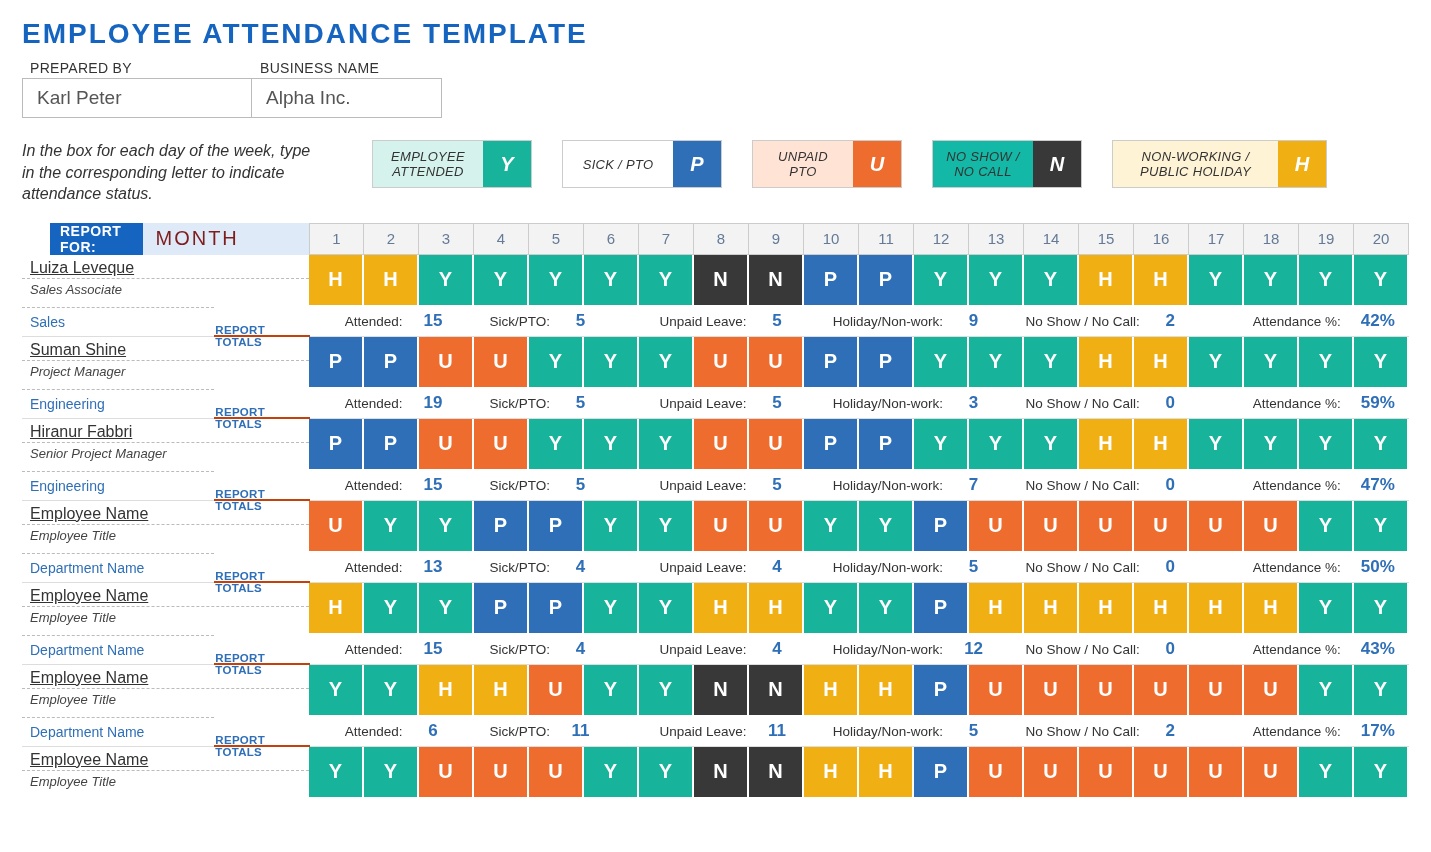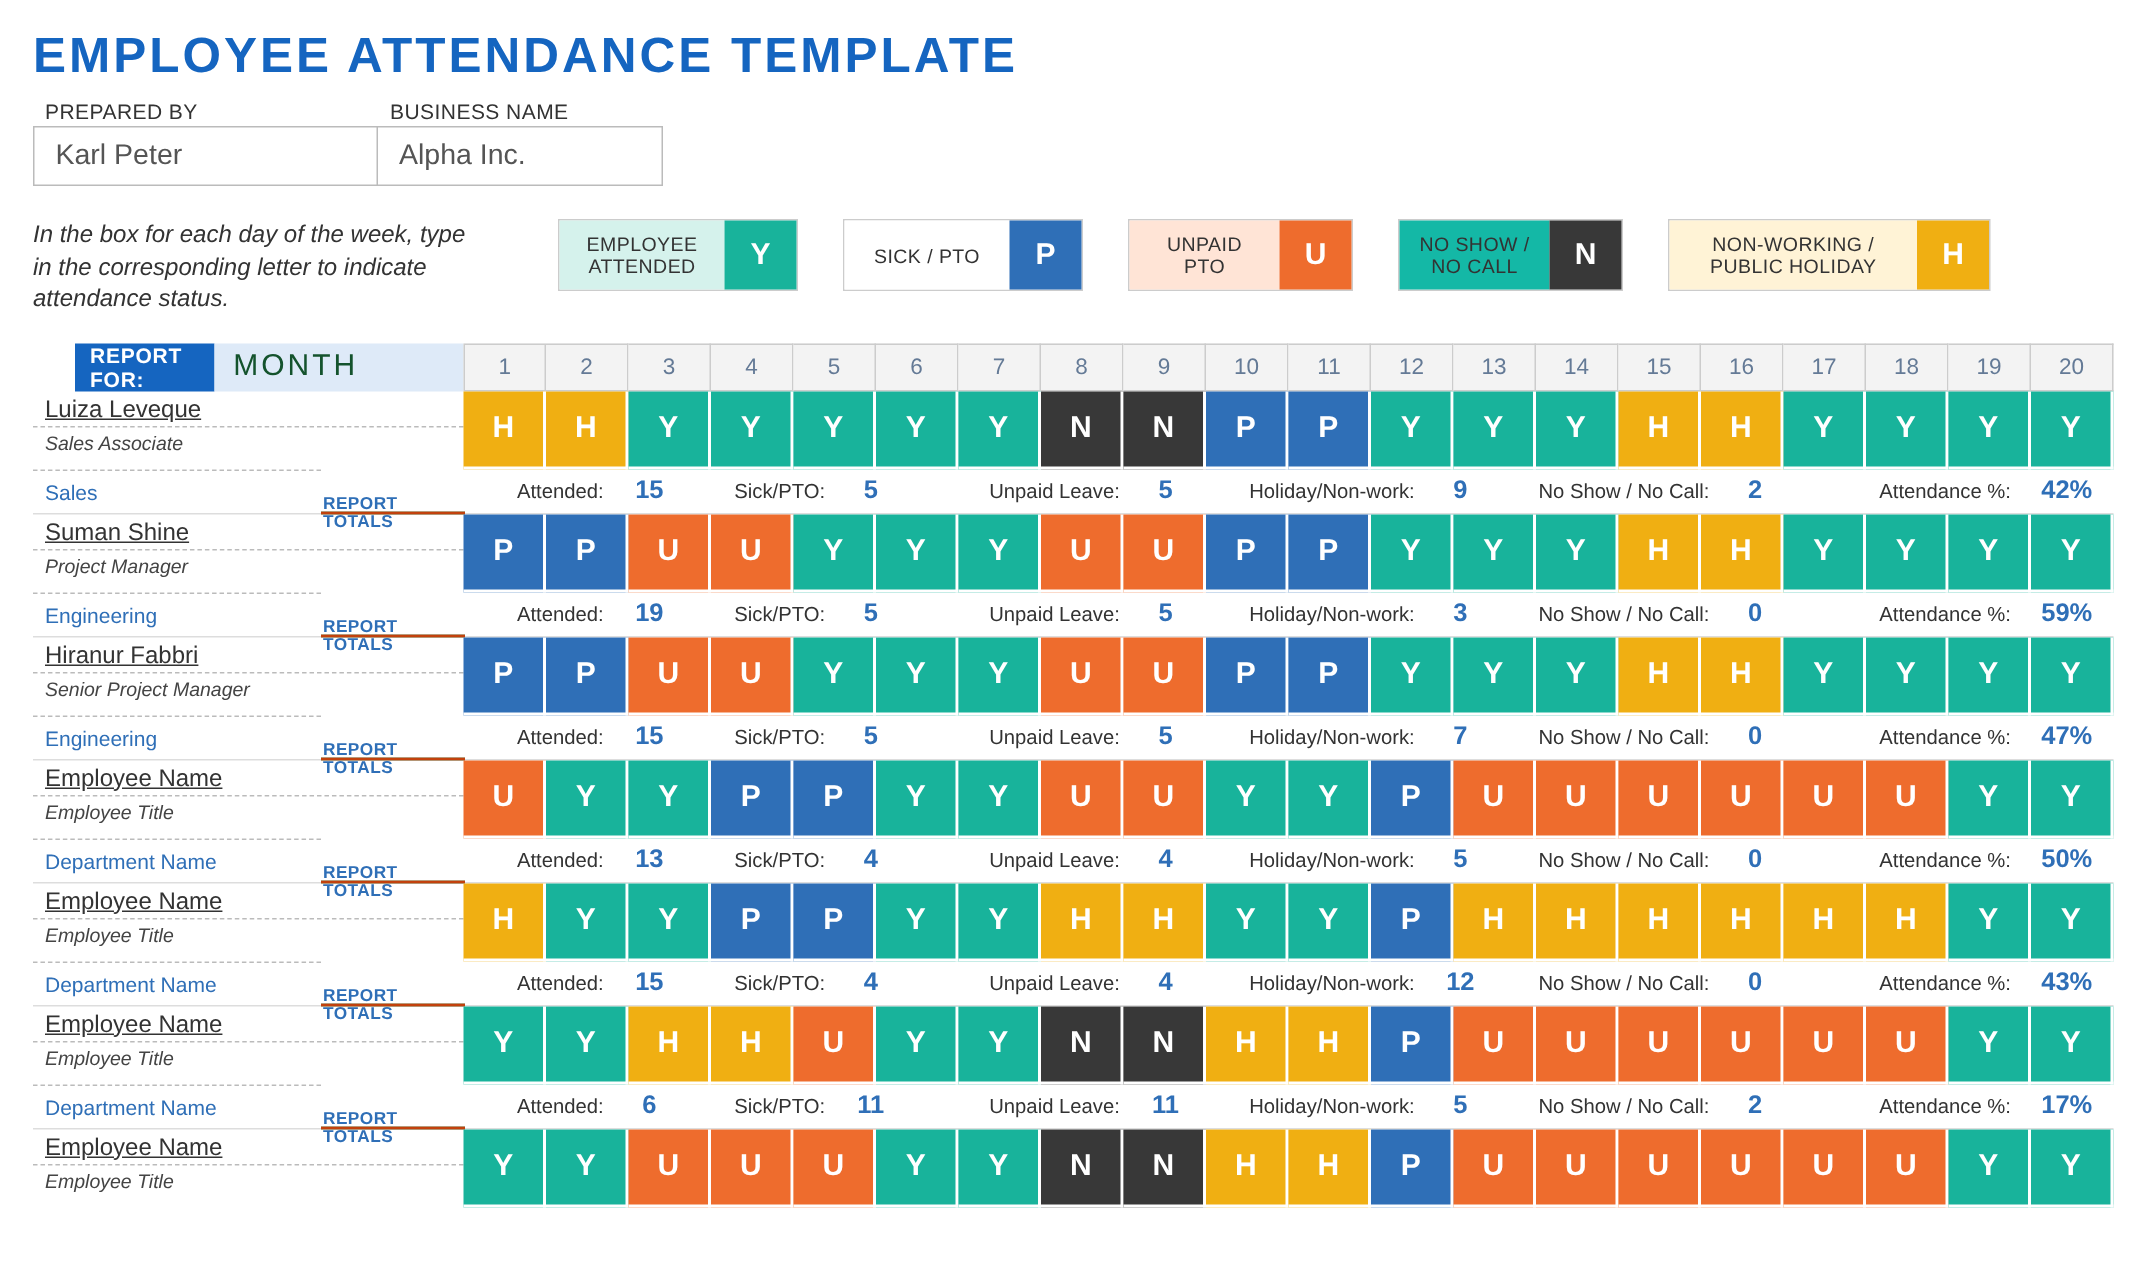--- a/index.html
+++ b/index.html
@@ -1,49 +1,49 @@
 <!DOCTYPE html>
 <html><head>
 <meta charset="utf-8">
 <style>
   * { box-sizing: border-box; margin: 0; padding: 0; }
   body { font-family: "Segoe UI", Arial, sans-serif; background: #fff; padding: 18px 22px; color: #333; width: 1431px; }
 
-  .title { color: #1565c0; font-size: 33px; font-weight: 700; letter-spacing: 2px; margin-bottom: 6px; }
+  .title { color: #1565c0; font-size: 28px; font-weight: 700; letter-spacing: 2px; margin-bottom: 6px; }
 
   .meta-row { display: flex; gap: 0; margin-top: 8px; }
   .meta-block { display: flex; flex-direction: column; }
   .meta-label { font-size: 14px; font-weight: 500; padding: 2px 8px 2px 8px; letter-spacing: 0.3px; }
   .meta-value { border: 1px solid #bbb; padding: 8px 14px; font-size: 19px; color: #555; font-weight: 400; }
   .meta-block:nth-child(1) .meta-value { width: 230px; }
   .meta-block:nth-child(2) .meta-value { width: 190px; border-left:none; }
   .meta-block:nth-child(3) .meta-value { width: 430px; border-left:none; }
 
   .legend-row { display: flex; align-items: flex-start; gap: 50px; margin-top: 22px; }
   .legend-note { font-style: italic; font-size: 16px; color: #333; max-width: 300px; line-height: 1.35; flex-shrink:0; }
   .legend-items { display: flex; gap: 30px; flex-wrap: nowrap; align-items:center; }
-  .legend-item { display: flex; align-items: stretch; border: 1px solid #ccc; height: 48px; }
+  .legend-item { display: flex; align-items: stretch; border: 1px solid #ccc; height: 48px; font-style: italic; }
   .legend-text { display:flex; align-items:center; justify-content:center; text-align:center; font-size:13px; font-weight:500; padding:4px 10px; letter-spacing:0.3px; }
   .legend-code { width: 48px; display:flex; align-items:center; justify-content:center; color:#fff; font-weight:700; font-size:20px; }
 
   .bg-y-pale { background:#d5f2ec; }
   .bg-p-pale { background:#fff; }
   .bg-u-pale { background:#ffe4d6; }
   .bg-n-pale { background:#14b8a6; }
   .bg-h-pale { background:#fff3d6; }
 
   .c-y { background:#18b39b; }
   .c-p { background:#2f6fb7; }
   .c-u { background:#ee6c2d; }
   .c-n { background:#383838; }
   .c-h { background:#f0af12; }
 
   .report-bar { display:flex; margin-top:18px; height:32px;padding-left:28px; }
   .report-for { background:#1565c0; color:#fff; font-weight:700; font-size:14px; letter-spacing:0.5px; display:flex; align-items:center; padding:0 10px; width:115px; }
-  .report-month { background:#deeaf8; color:#14532d; font-size:20px; letter-spacing:2px; display:flex; align-items:center; padding:0 12px; width:207px; }
+  .report-month { background:#deeaf8; color:#7f1d1d; font-size:20px; letter-spacing:2px; display:flex; align-items:center; padding:0 12px; width:207px; }
   .day-nums { display:flex; flex:1; }
   .day-num { width:55px; border:1px solid #ccc; border-left:none; background:#f3f3f3; color:#647a96; display:flex; align-items:center; justify-content:center; font-size:15px; }
   .day-num:first-child{ border-left:1px solid #ccc;}
 
   .emp-row { display:flex; }
   .emp-left { width:322px; display:flex; flex-direction:column; }
   .emp-name { font-size:16px; padding:4px 8px 1px 8px; border-bottom:1px dashed #bbb; font-weight:400;text-decoration:underline;}
   .emp-title { font-size:13px; font-style:italic; padding:3px 8px 4px 8px; color:#444;}
   .emp-cells { display:flex; }
   .cell { width:55px; height:52px; display:flex; align-items:center; justify-content:center; color:#fff; font-weight:700; font-size:20px; border-right:2px solid #fff; border-bottom:2px solid #fff;}

